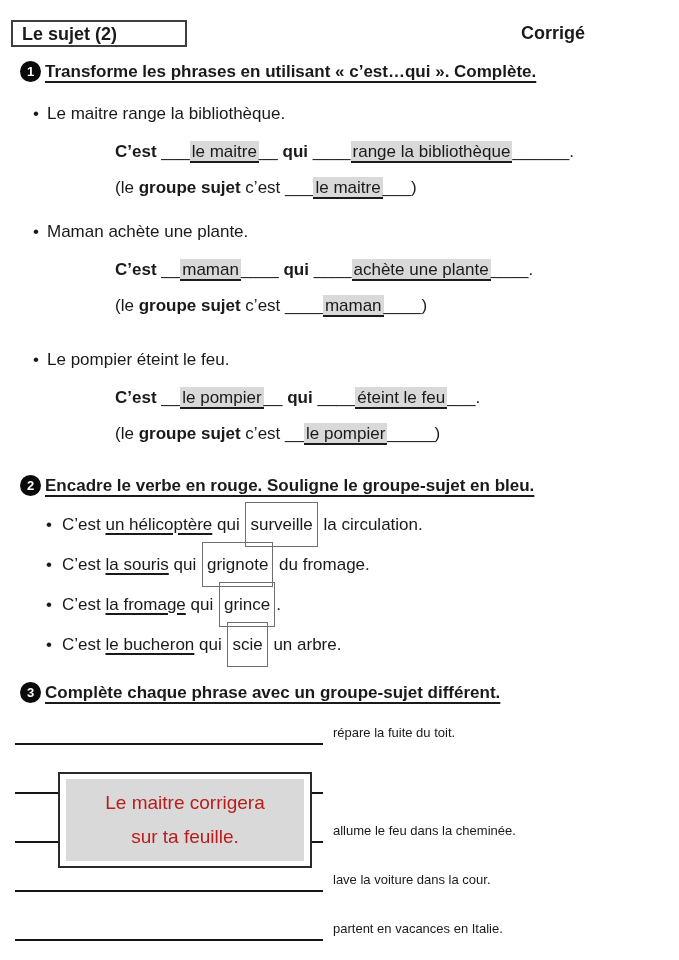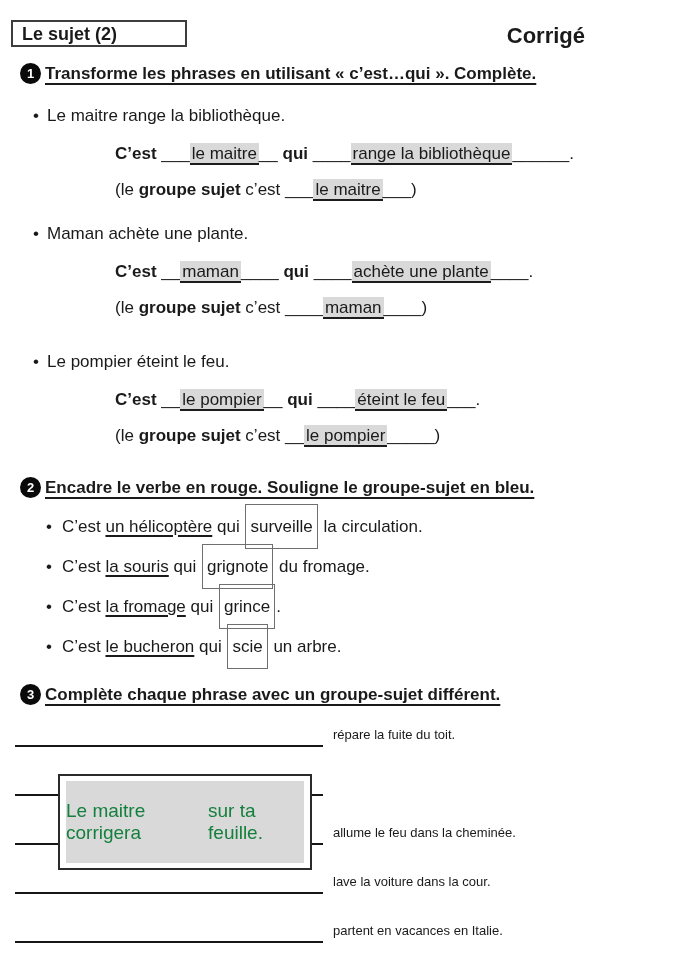--- a/index.html
+++ b/index.html
@@ -10,21 +10,21 @@
     color:var(--ink, #1a1a1a);
   }
   .page { position:relative; width:679px; height:960px; overflow:hidden; background:#fff; }
 
   
   .header { display:flex; align-items:flex-start; padding:20px 0 0 11px; }
   .title-box {
     width:176px; height:27px; border:2px solid #3d3d3d;
     padding:2px 9px 0; font-size:18px; font-weight:bold;
   }
-  .corrige { margin-left:auto; margin-right:94px; padding-top:3px; font-size:22px; font-weight:bold;text-align:right; }
+  .corrige { margin-left:auto; margin-right:94px; padding-top:3px; font-size:18px; font-weight:bold;text-align:right; }
 
   
   .ex-head { display:flex; align-items:center; margin-left:20px; font-size:17px; font-weight:bold; }
   .h1 { margin-top:14px; } .h2 { margin-top:30px; } .h3 { margin-top:26px; }
   .badge {
     width:21px; height:21px; border-radius:50%; background:#0a0a0a; color:#fff;
     font-size:13px; font-weight:bold; display:inline-flex; align-items:center;
     justify-content:center; margin-right:4px; flex:none;
   }
   .ht { text-decoration:underline; text-decoration-thickness:2px; text-underline-offset:4px; }
@@ -53,22 +53,22 @@
   .rows { position:relative; margin:5px 0 0 15px; }
   .row { height:49px; display:flex; align-items:flex-end; padding-bottom:12px; }
   .blank { width:308px; height:24px; border-bottom:2px solid #161616; flex:none; }
   .rtext { margin-left:10px; font-size:13px; line-height:24px; }
   .note-box {
     position:absolute; left:43px; top:64px; width:254px; height:96px;
     border:2px solid #2b2b2b; background:#fff; padding:5px 6px; z-index:2;
   }
   .note-inner {
     width:100%; height:100%; background:var(--box-fill, #d9d9d9);
-    display:flex; flex-direction:row; justify-content:space-evenly; align-items:center;
-    font-size:19px; color:#15803d;
+    display:flex; flex-direction:column; justify-content:space-evenly; align-items:center;
+    font-size:19px; color:#b91c1c;
   }
 </style>
 </head>
 <body>
 
 <div class="page">
 
   <div class="header">
     <div class="title-box"><span>Le sujet (2)</span></div>
     <div class="corrige">Corrigé</div>

